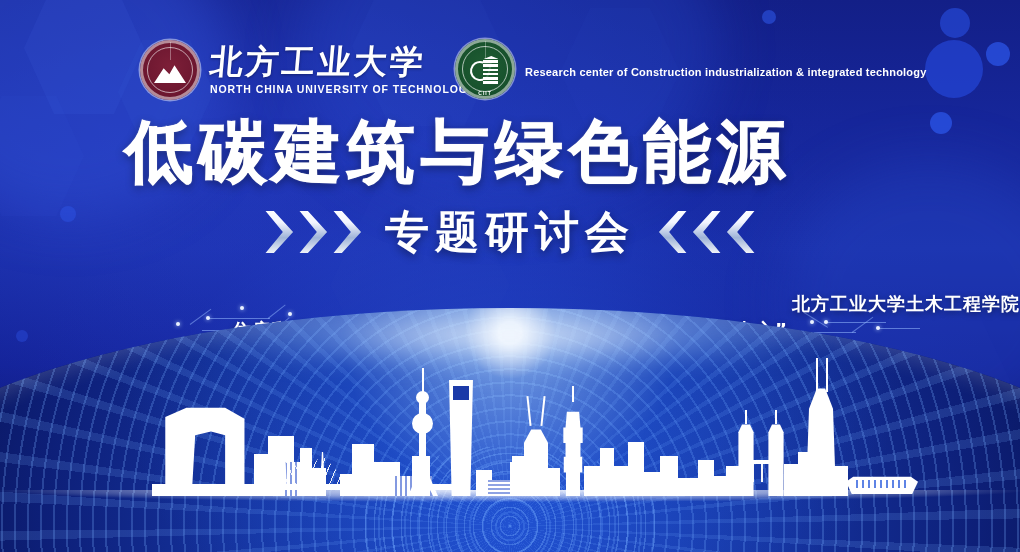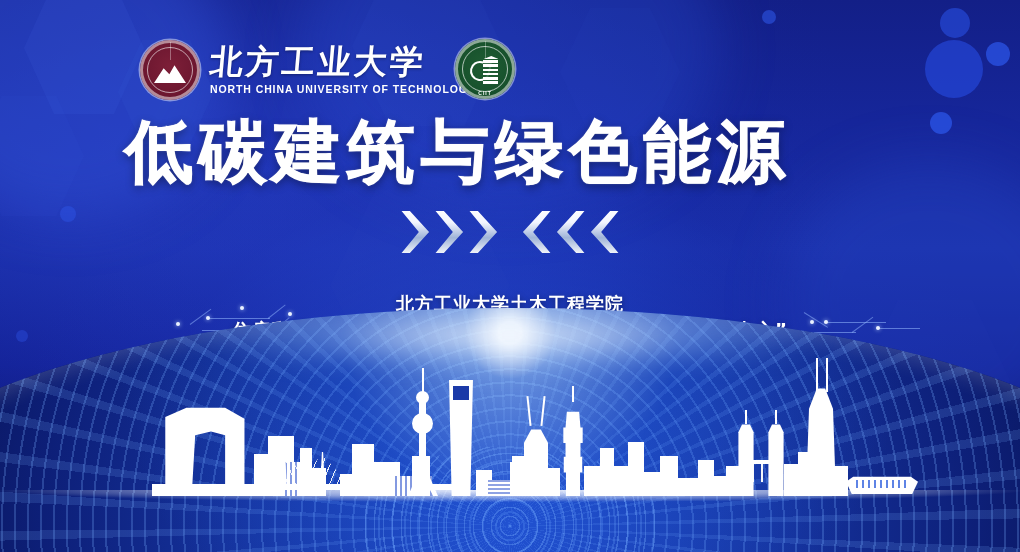--- a/index.html
+++ b/index.html
@@ -81,21 +81,21 @@
   .chev.rev::before{transform:scaleX(-1);}
   .title-sub{font-size:44px;font-weight:bold;color:#fff;letter-spacing:6px;line-height:1;
     font-family:"DejaVu Sans","Liberation Sans",sans-serif;
     text-shadow:0 3px 9px rgba(0,0,0,0.4);}
 
   
   .credits{position:absolute;left:0;top:292px;width:1020px;text-align:center;color:#fff;
     font-family:"DejaVu Sans","Liberation Sans",sans-serif;font-weight:bold;
     text-shadow:0 2px 6px rgba(0,0,0,0.45);}
   .credit-line{line-height:1.38;}
-  .cl1{font-size:18px;letter-spacing:1px;}
+  .cl1{font-size:18px;letter-spacing:1px;text-align:right;}
   .cl2{font-size:19px;letter-spacing:0.6px;}
   .cl3{font-size:19px;letter-spacing:0.5px;margin-top:1px;}
 
   .circuit{position:absolute;pointer-events:none;}
   .cline{position:absolute;height:1px;background:rgba(150,185,255,0.55);}
   .cdiag{position:absolute;height:1px;background:rgba(150,185,255,0.5);transform-origin:left center;}
   .cnode{position:absolute;width:4px;height:4px;border-radius:50%;background:#eaf1ff;
     box-shadow:0 0 4px rgba(200,225,255,0.9);}
 
   
@@ -165,32 +165,34 @@
 
     <div class="logo-group group-right">
       <div class="seal seal-ciit">
         <div class="ring-txt"></div>
         <div class="inner"></div>
         <div class="leaf"></div>
         <div class="bld"></div>
         <div class="abbr">CIIT</div>
       </div>
       <div class="logo-text">
+        <div class="logo-en ciit-en">Research center of Construction  industrialization &amp; integrated technology</div>
       </div>
     </div>
   </div>
 
   <div class="title-main">低碳建筑与绿色能源</div>
 
   <div class="title-sub-row">
     <div class="chev-group">
       <div class="chev"></div>
       <div class="chev"></div>
       <div class="chev"></div>
     </div>
+    <div class="title-sub">专题研讨会</div>
     <div class="chev-group">
       <div class="chev rev"></div>
       <div class="chev rev"></div>
       <div class="chev rev"></div>
     </div>
   </div>
 
   <div class="circuit" style="left:172px;top:298px;width:130px;height:52px;">
     <div class="cline" style="left:36px;top:20px;width:62px;"></div>
     <div class="cline" style="left:30px;top:32px;width:74px;"></div>

